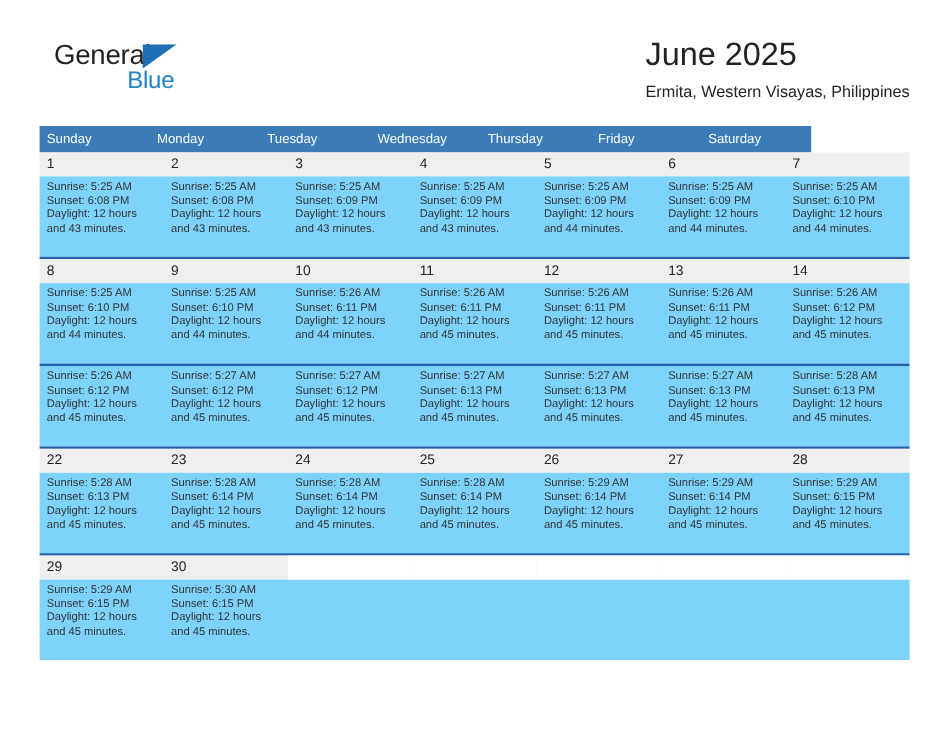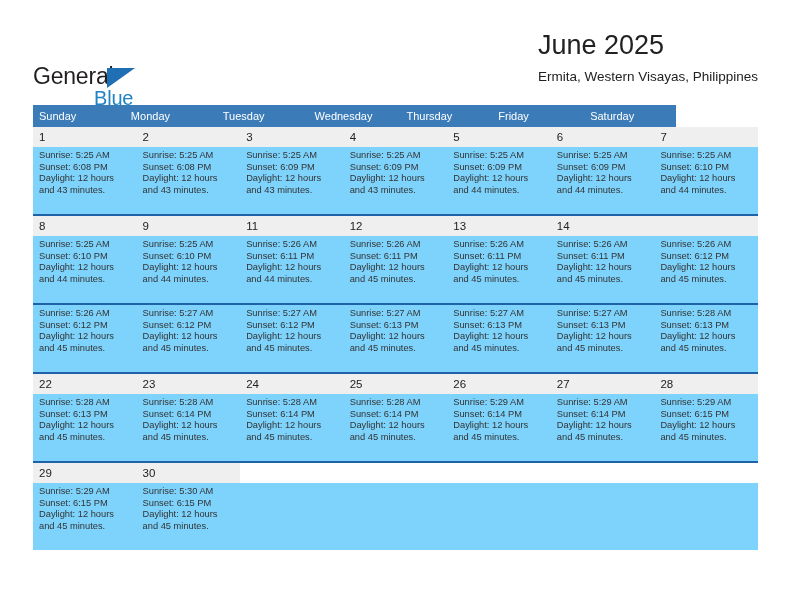--- a/index.html
+++ b/index.html
@@ -26,25 +26,24 @@
   .header {
     position: absolute;
     left: 33px;
     top: 28px;
     width: 725px;
     height: 68px;
   }
 
   .brand {
     position: absolute;
-    left: 0px;
+    left: 12px;
     top: 4px;
     width: 190px;
     height: 56px;
-    margin-top: 31px;
   }
   .brand-general {
     position: absolute;
     left: 0px;
     top: 0px;
     font-size: 23px;
     letter-spacing: -0.2px;
     color: #231f20;
     font-family: "Liberation Sans", sans-serif;
   }
@@ -229,20 +228,21 @@
               <div class="evt">Sunrise: 5:25 AM
 Sunset: 6:10 PM
 Daylight: 12 hours and 44 minutes.</div>
             </div>
           </div>
         </div>
         <div class="week">
           <div class="num-row">
             <div class="num-cell">8</div>
             <div class="num-cell">9</div>
+            <div class="num-cell">10</div>
             <div class="num-cell">11</div>
             <div class="num-cell">12</div>
             <div class="num-cell">13</div>
             <div class="num-cell">14</div>
           </div>
           <div class="body-row">
             <div class="body-cell">
               <div class="evt">Sunrise: 5:25 AM
 Sunset: 6:10 PM
 Daylight: 12 hours and 44 minutes.</div>

